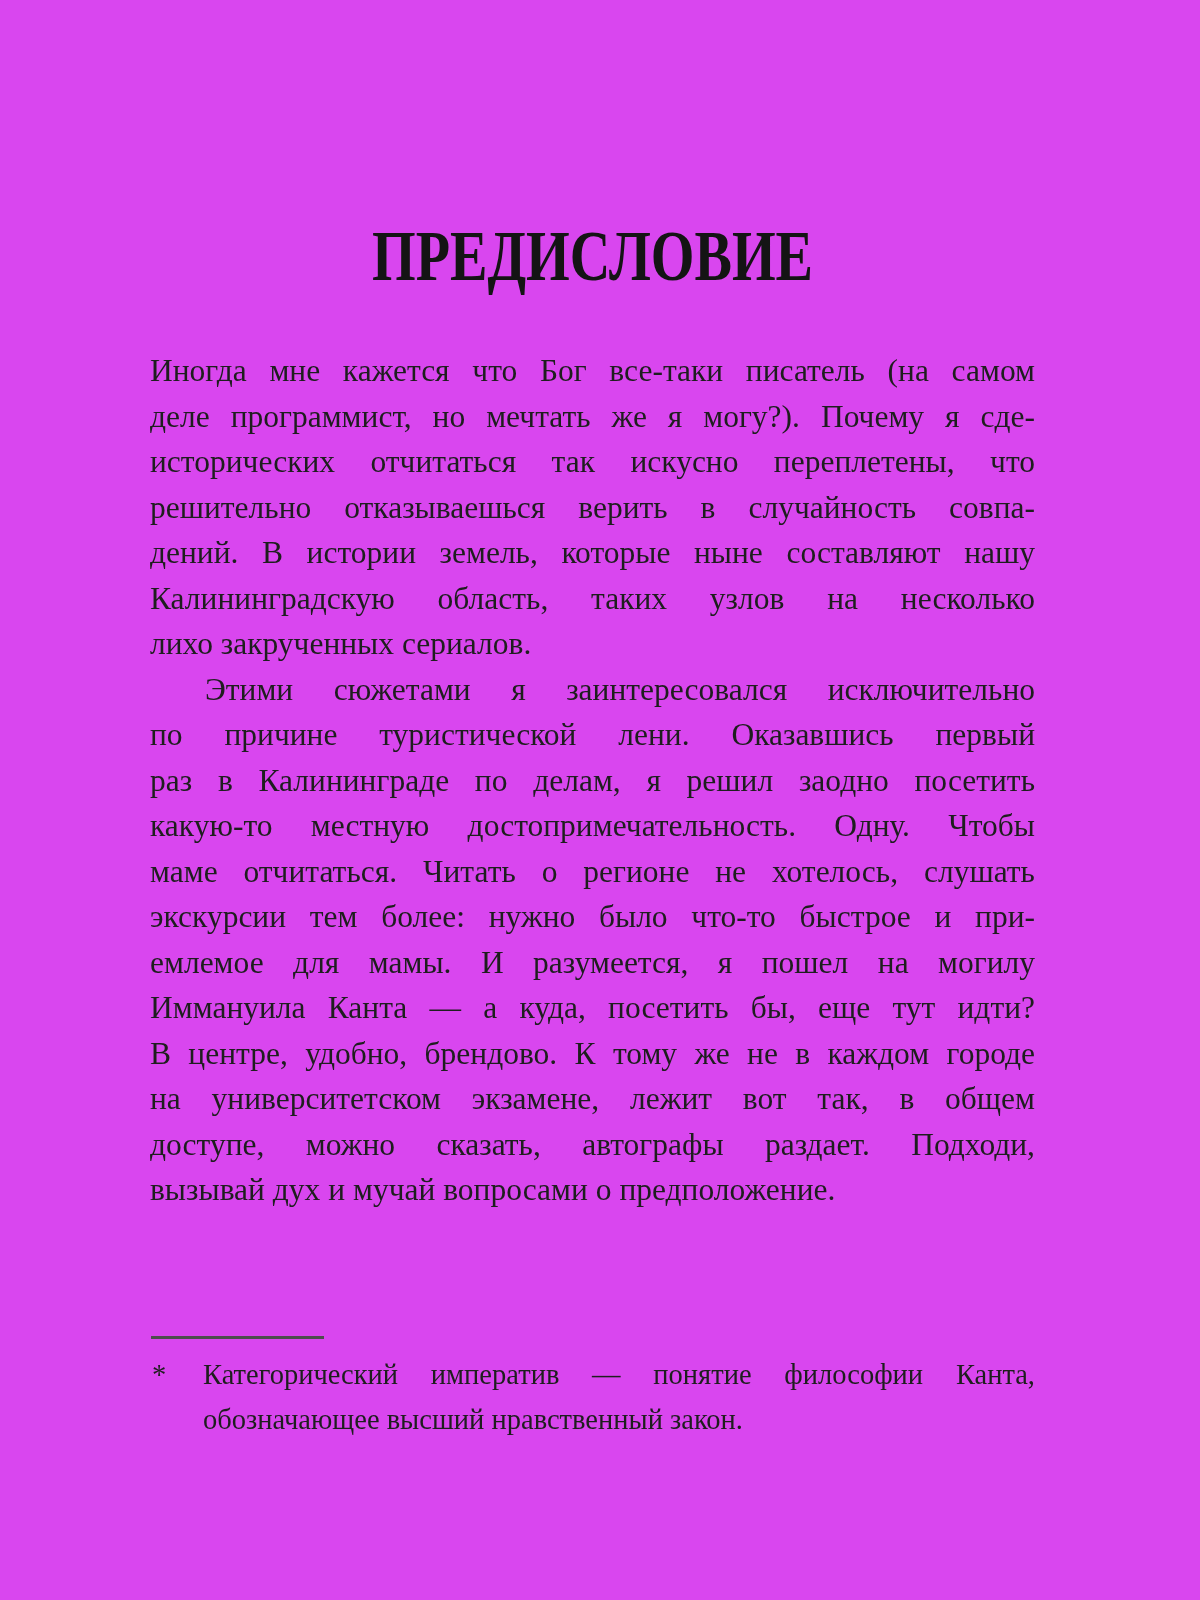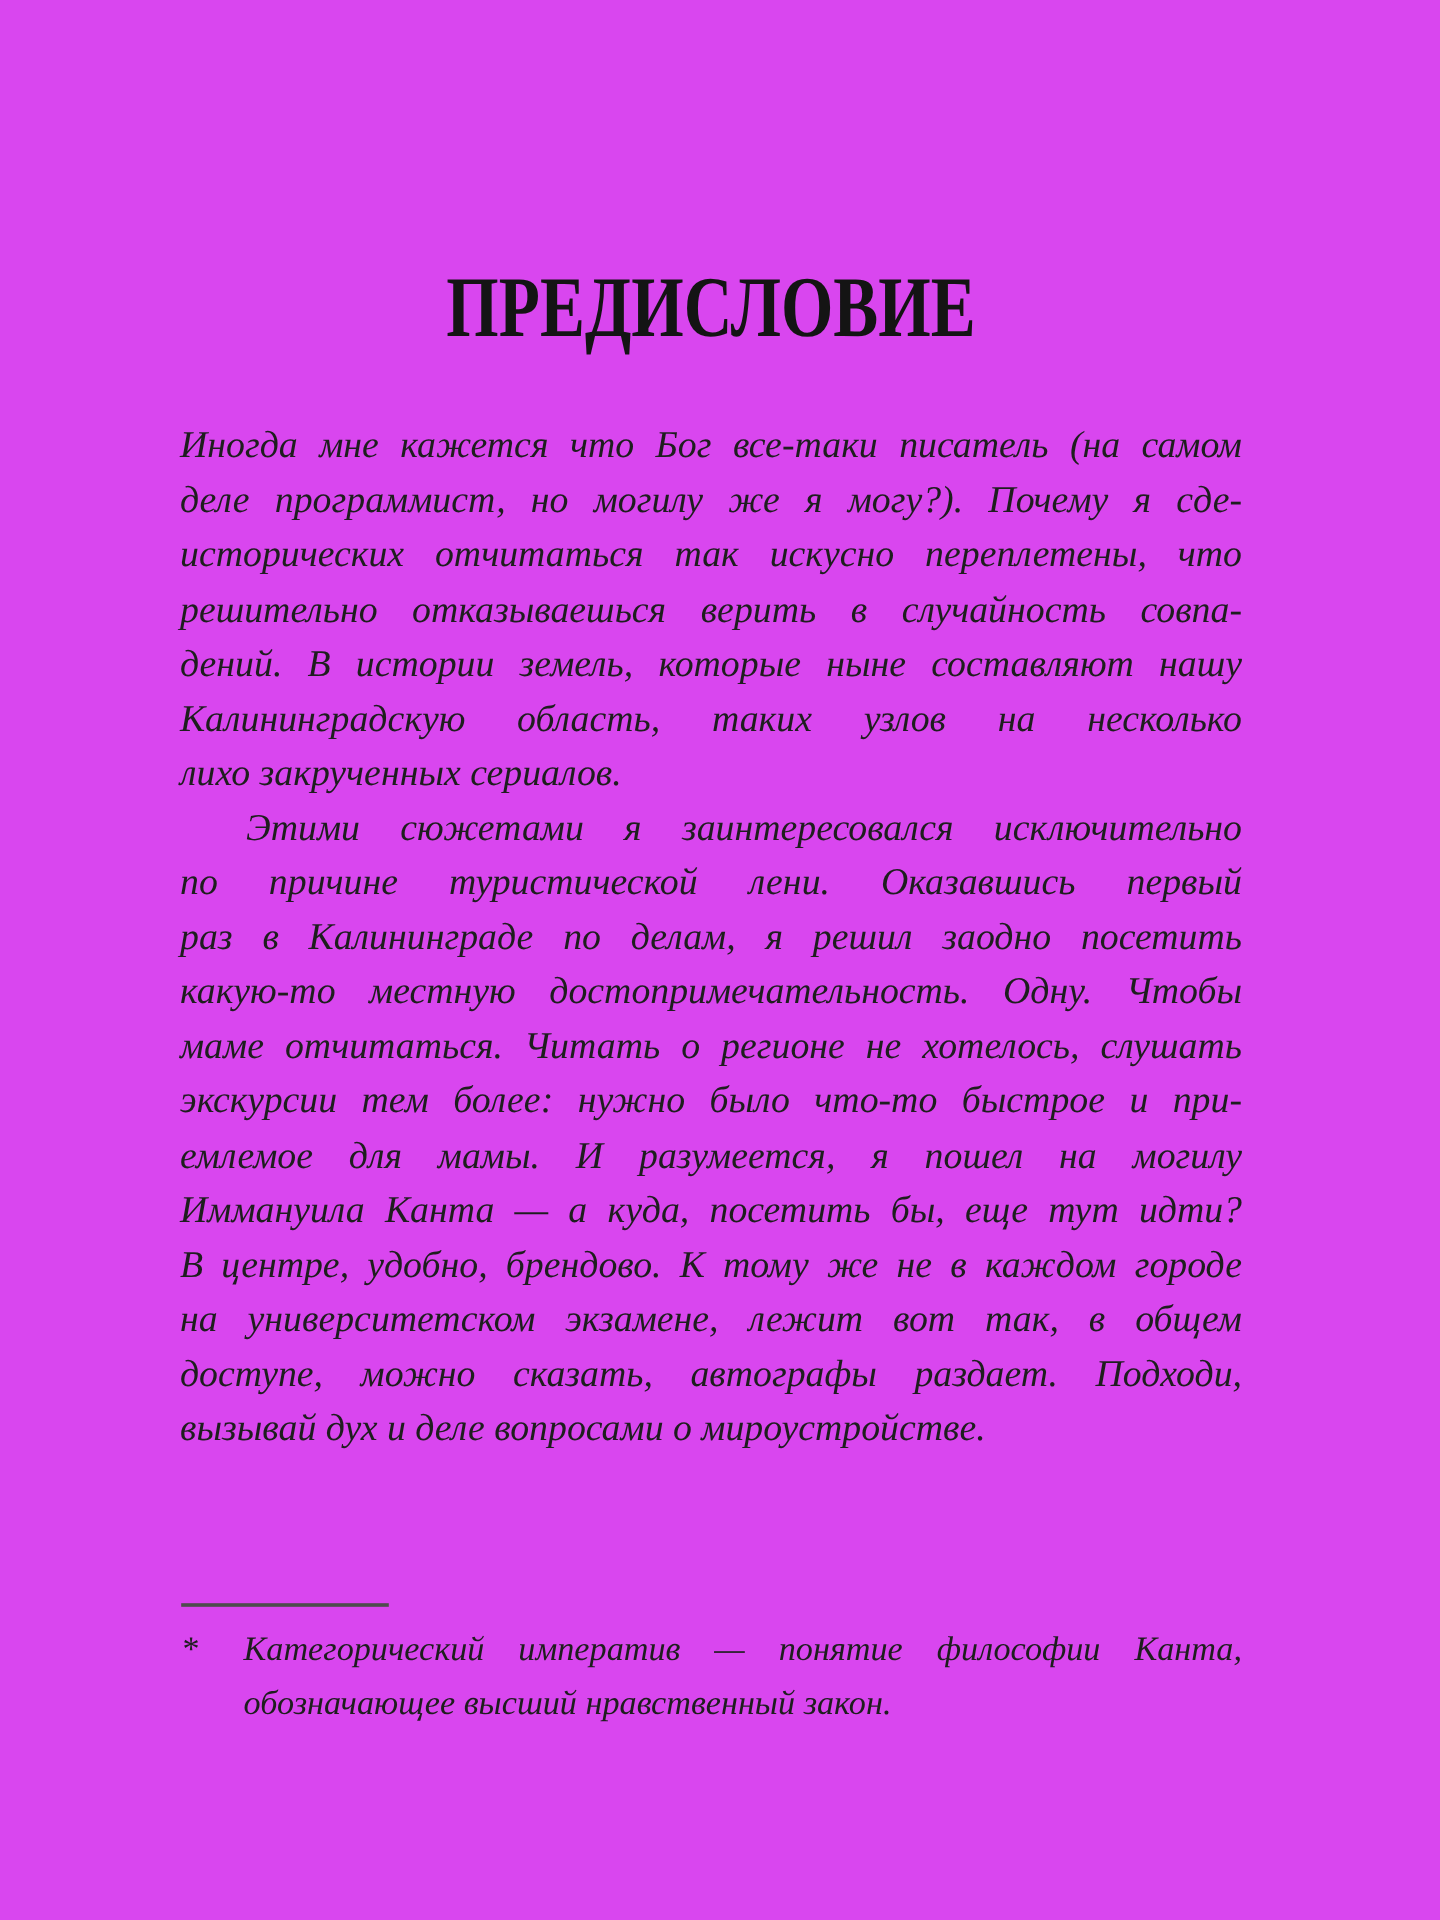--- a/index.html
+++ b/index.html
@@ -43,21 +43,20 @@
     color: #1e1e1e;
   }
   .para {
     margin: 0;
     padding: 0;
   }
   .line {
     text-align: justify;
     text-align-last: justify;
     white-space: normal;
-    font-style: italic;
   }
   .line.last {
     text-align-last: left;
   }
   .line.indent {
     text-indent: 55px;
   }
   .footnote-rule {
     position: absolute;
     top: 1336px;
@@ -88,41 +87,41 @@
 <body>
 
 <div class="page">
 
   <h1 class="title">ПРЕДИСЛОВИЕ</h1>
 
   <div class="body-text">
 
     <div class="para">
       <div class="line">Иногда мне кажется что Бог все-таки писатель (на самом</div>
-      <div class="line">деле программист, но могилу же я могу?). Почему я сде-</div>
+      <div class="line">деле программист, но мечтать же я могу?). Почему я сде-</div>
       <div class="line">исторических отчитаться так искусно переплетены, что</div>
       <div class="line">решительно отказываешься верить в случайность совпа-</div>
       <div class="line">дений. В истории земель, которые ныне составляют нашу</div>
       <div class="line">Калининградскую область, таких узлов на несколько</div>
       <div class="line last">лихо закрученных сериалов.</div>
     </div>
 
     <div class="para">
       <div class="line indent">Этими сюжетами я заинтересовался исключительно</div>
       <div class="line">по причине туристической лени. Оказавшись первый</div>
       <div class="line">раз в Калининграде по делам, я решил заодно посетить</div>
       <div class="line">какую-то местную достопримечательность. Одну. Чтобы</div>
       <div class="line">маме отчитаться. Читать о регионе не хотелось, слушать</div>
       <div class="line">экскурсии тем более: нужно было что-то быстрое и при-</div>
       <div class="line">емлемое для мамы. И разумеется, я пошел на могилу</div>
       <div class="line">Иммануила Канта — а куда, посетить бы, еще тут идти?</div>
       <div class="line">В центре, удобно, брендово. К тому же не в каждом городе</div>
       <div class="line">на университетском экзамене, лежит вот так, в общем</div>
       <div class="line">доступе, можно сказать, автографы раздает. Подходи,</div>
-      <div class="line last">вызывай дух и деле вопросами о мироустройстве.</div>
+      <div class="line last">вызывай дух и мучай вопросами о предположение.</div>
     </div>
 
   </div>
 
   <div class="footnote-rule"></div>
 
   <div class="footnote">
     <span class="marker">*</span>
     <div class="fn-lines">
       <div class="line">Категорический императив — понятие философии Канта,</div>

